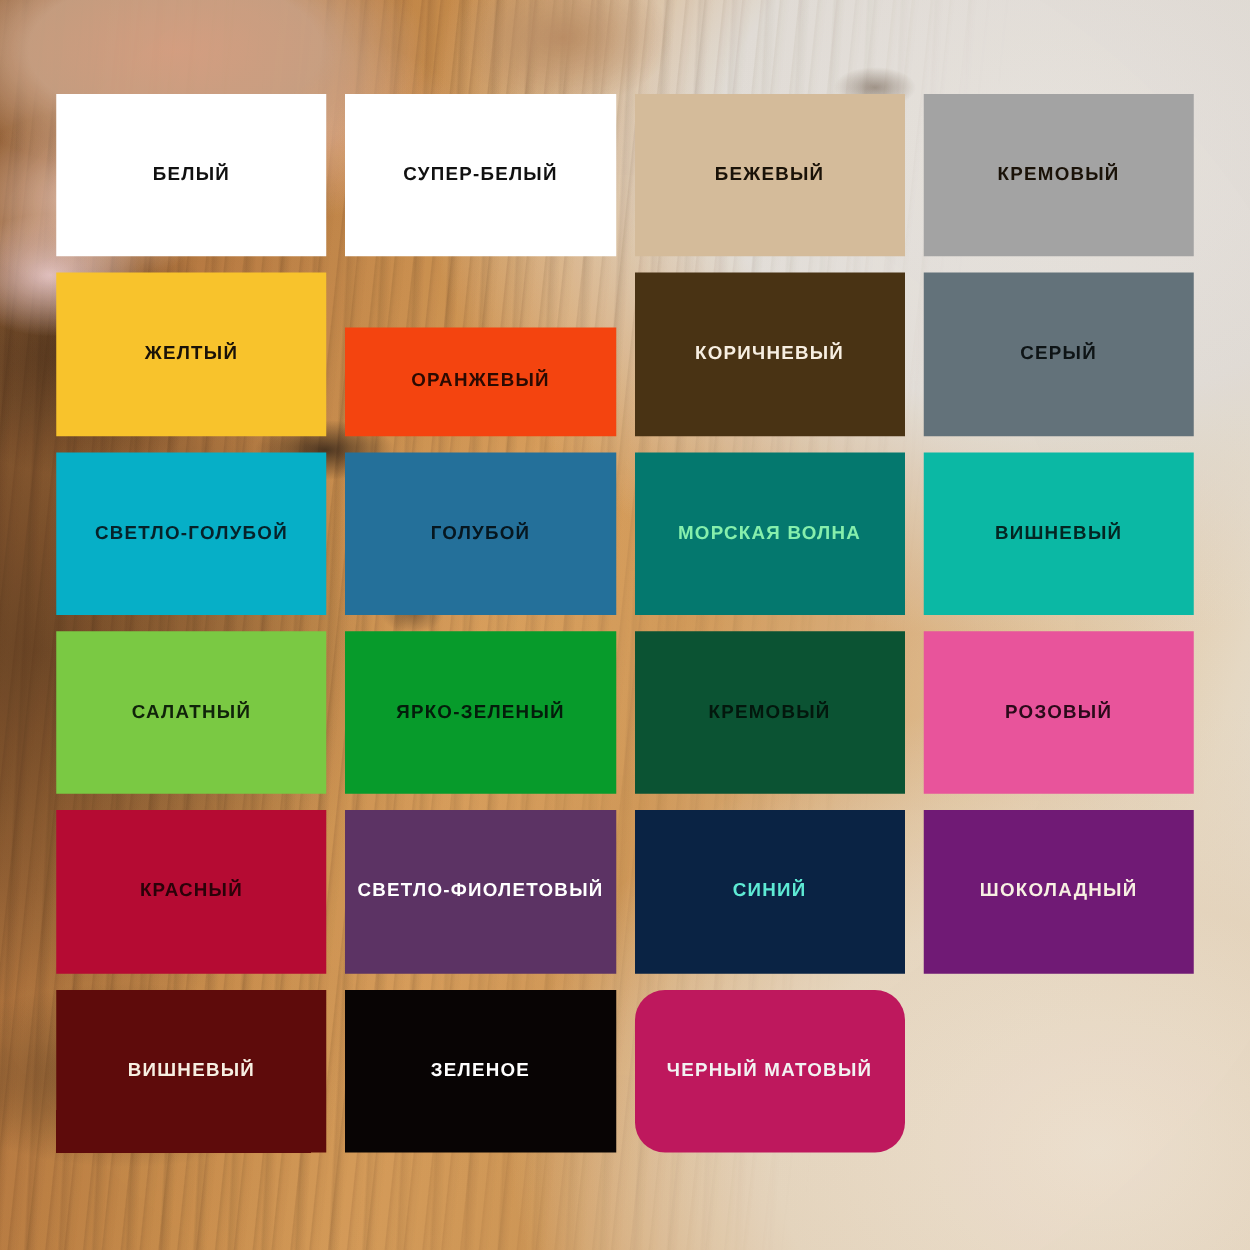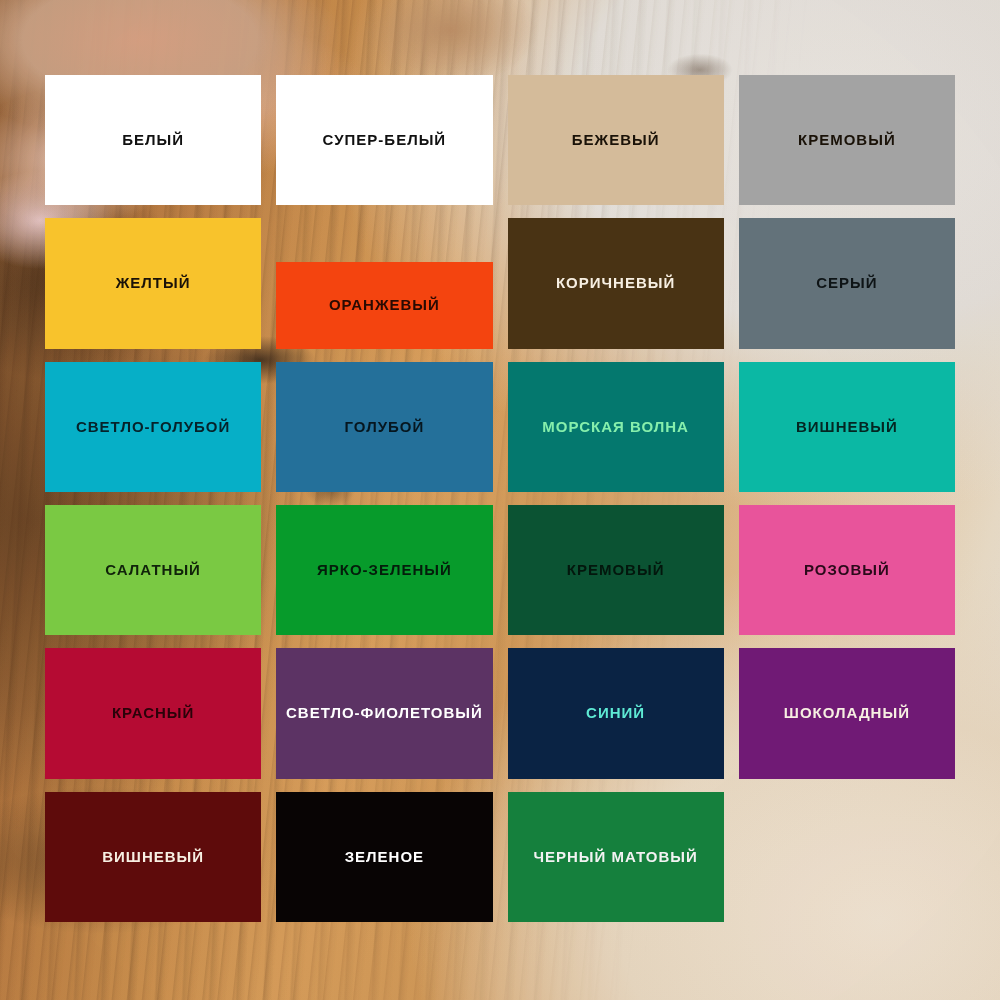--- a/index.html
+++ b/index.html
@@ -194,18 +194,18 @@
       </div>
       <div class="swatch" style="background: #701a75;">
         <span class="swatch-label" style="color: rgb(247, 239, 226);">ШОКОЛАДНЫЙ</span>
       </div>
       <div class="swatch" style="background: rgb(94, 11, 11);">
         <span class="swatch-label" style="color: rgb(247, 239, 226);">ВИШНЕВЫЙ</span>
       </div>
       <div class="swatch" style="background: rgb(8, 4, 4);">
         <span class="swatch-label" style="color: rgb(255, 255, 255);">ЗЕЛЕНОЕ</span>
       </div>
-      <div class="swatch" style="background: #15803d;">
+      <div class="swatch" style="background: #be185d; border-radius: 24px;">
         <span class="swatch-label" style="color: rgb(242, 242, 242);">ЧЕРНЫЙ МАТОВЫЙ</span>
       </div>
     </div>
 
 </div>
 
 </body></html>

